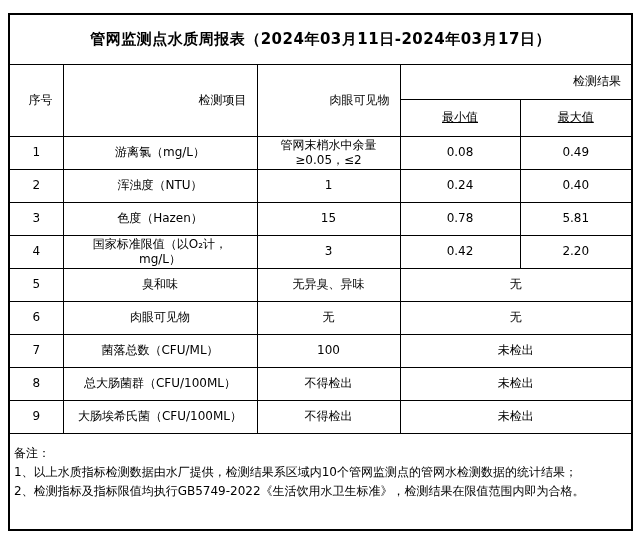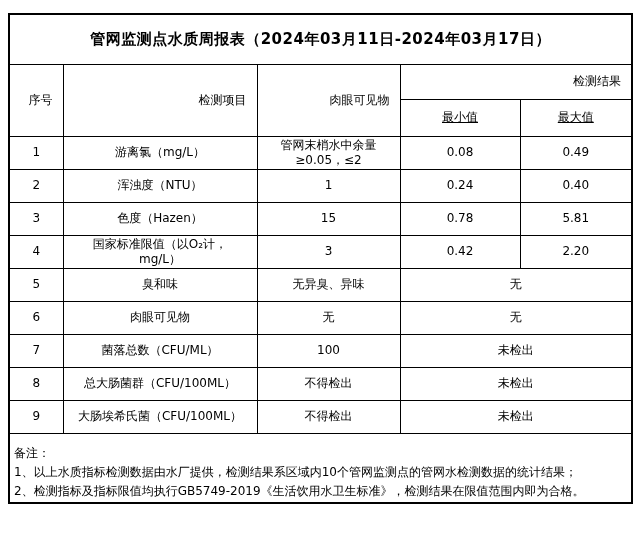--- a/index.html
+++ b/index.html
@@ -41,21 +41,21 @@
     height: 50px;
     font-size: 15px;
     font-weight: bold;
     letter-spacing: 0.5px;
   }
   tr.header-row-top td { height: 35px; text-align: right; }
   tr.header-row-sub td { height: 37px; text-decoration: underline; }
   tr.data-row td { height: 33px; }
   td.limit-cell { line-height: 14px; margin-left: 36px; }
   tr.notes-row td {
-    height: 70px;
+    height: 97px;
     text-align: left;
     vertical-align: top;
     padding: 10px 4px 0 4px;
     line-height: 19px;
   }
   .note-line { white-space: nowrap; }
 </style>
 </head>
 <body>
 
@@ -141,18 +141,18 @@
       <td>9</td>
       <td>大肠埃希氏菌（CFU/100ML）</td>
       <td class="limit-cell">不得检出</td>
       <td colspan="2">未检出</td>
     </tr>
 
     <tr class="notes-row">
       <td colspan="5">
         <div class="note-line">备注：</div>
         <div class="note-line">1、以上水质指标检测数据由水厂提供，检测结果系区域内10个管网监测点的管网水检测数据的统计结果；</div>
-        <div class="note-line">2、检测指标及指标限值均执行GB5749-2019《生活饮用水卫生标准》，检测结果在限值范围内即为合格。</div>
+        <div class="note-line">2、检测指标及指标限值均执行GB5749-2022《生活饮用水卫生标准》，检测结果在限值范围内即为合格。</div>
       </td>
     </tr>
   </tbody>
     </table>
 </div>
 
 </body></html>

